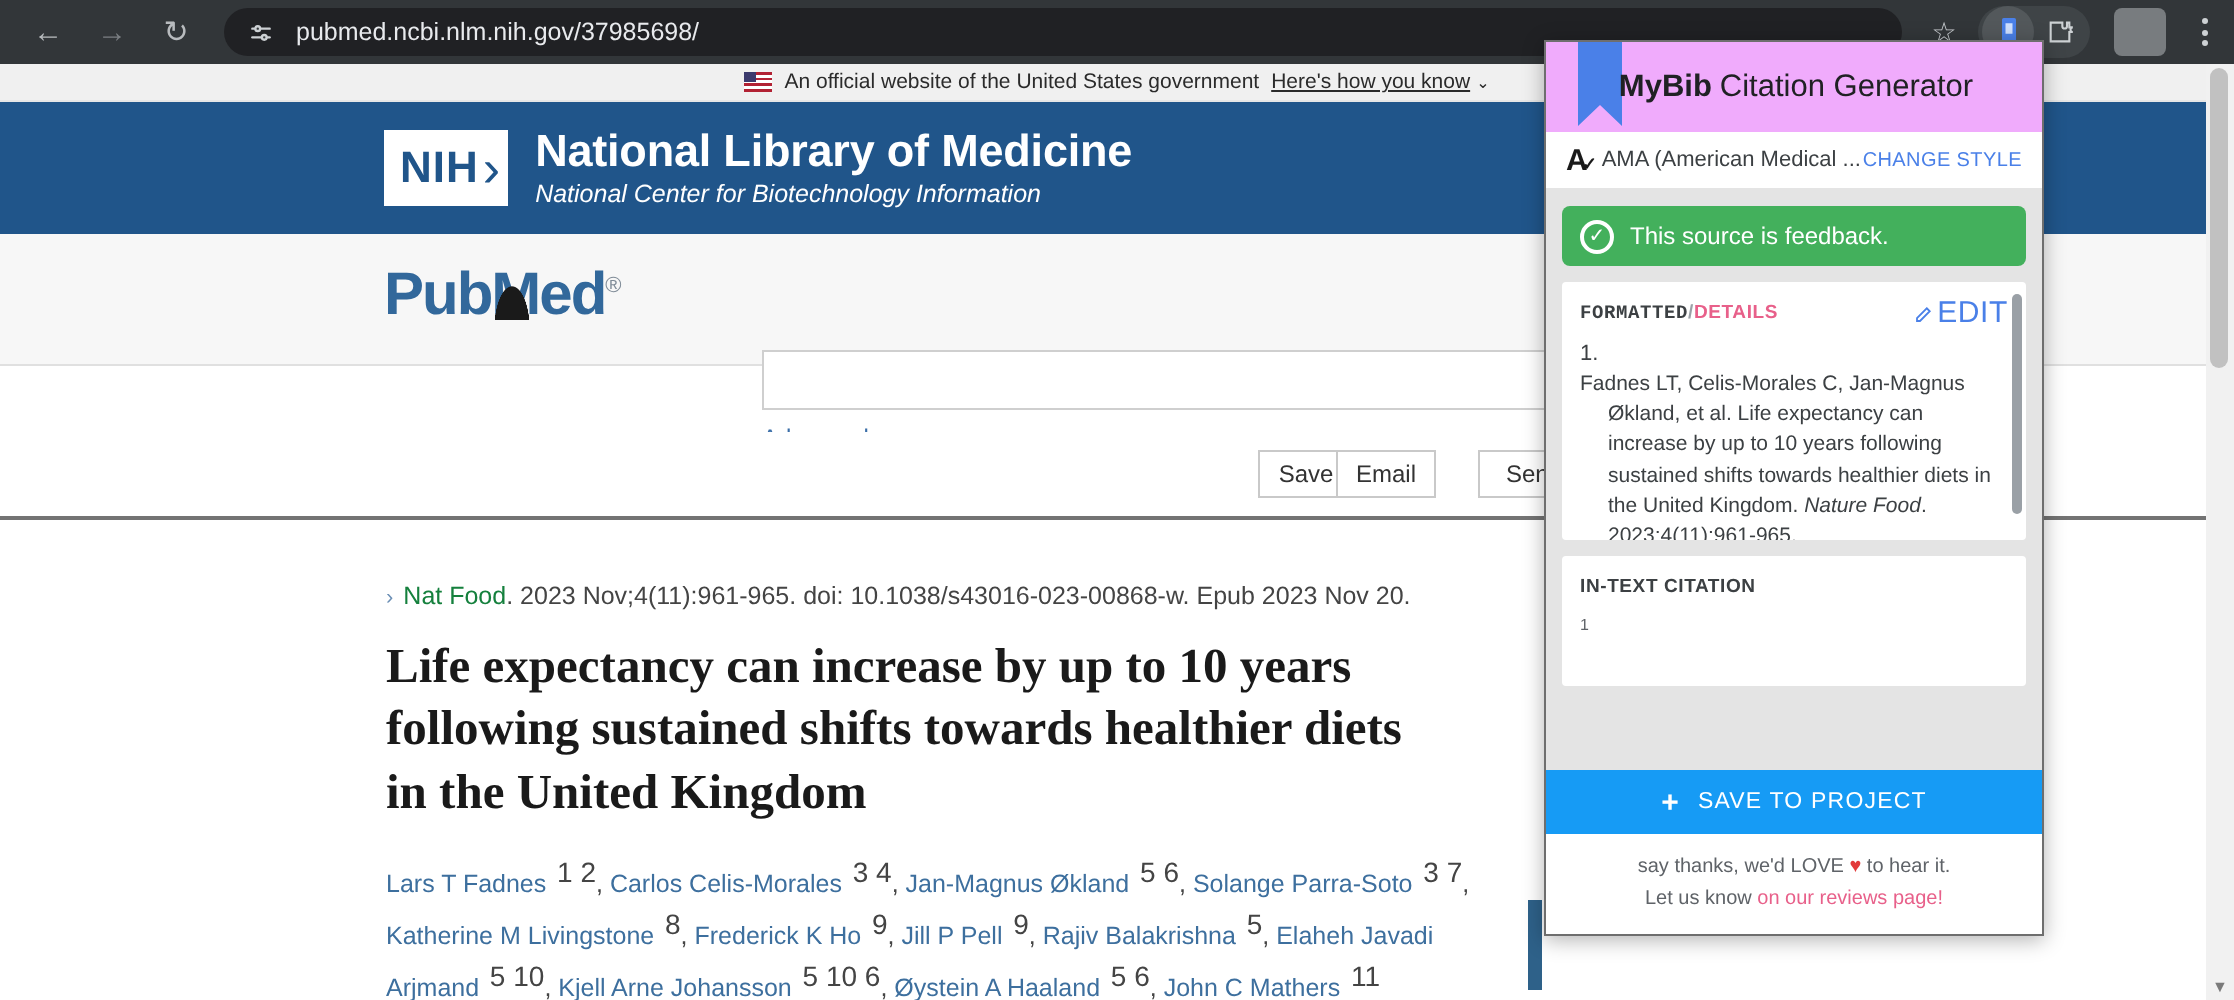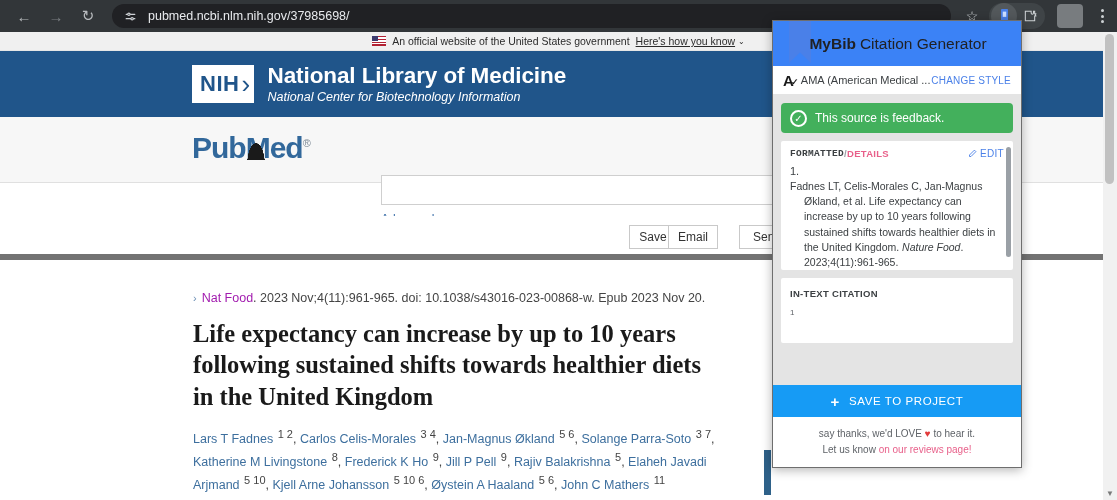--- a/index.html
+++ b/index.html
@@ -94,39 +94,39 @@
   .pm-book {
     position: absolute; left: 243px; top: 16px; width: 26px; height: 27px;
     background: radial-gradient(ellipse at 50% 120%, #1a1a1a 0 48%, transparent 49%);
   }
   .search-box {
     position: absolute; left: 381px; top: 143px; width: 392px; height: 30px;
     background: #fff; border: 1px solid #cfcfcf;
   }
   .adv-link { position: absolute; left: 381px; top: 180px; font-size: 12px; color: #3a6ea8; }
 
-  .action-row { position: absolute; left: 0; top: 184px; width: 1117px; height: 44px; background:#fff; border-bottom: 6px solid #737373; }
+  .action-row { position: absolute; left: 0; top: 184px; width: 1117px; height: 44px; background:#fff; border-bottom: 2px solid #737373; }
   .abtn {
     position: absolute; top: 9px; height: 24px; border: 1px solid #c9c9c9;
     background: #fff; font-size: 12px; color: #333;
     display: flex; align-items: center; justify-content: center;
   }
 
   .article { position: absolute; left: 0; top: 228px; width: 1117px; }
   .journal-line { margin: 31px 0 0 193px; font-size: 12.5px; color: #444; }
   .journal-line .chev { color: #6b8fb5; margin-right: 5px; font-size: 11px; }
-  .journal-line .jname { color: #a21caf; text-align: right; }
+  .journal-line .jname { color: #15803d; text-align: right; }
 
   .art-title {
     margin: 13px 0 0 193px; width: 530px;
     font-family: "Liberation Serif", serif;
     font-size: 24.5px; font-weight: bold; color: #1a1a1a; line-height: 1.28;
   }
   .authors { margin: 14px 0 0 193px; width: 545px; font-size: 12.5px; color: #3d6f9e; line-height: 1.52; }
-  .authors sup { font-size: 11px; color: #444; margin-left: 1.5px; }
+  .authors sup { font-size: 14px; color: #444; margin-left: 1.5px; }
   .authors .sep { color: #444; }
   .affil { margin: 12px 0 0 193px; font-size: 12px; color: #333; }
   .affil .plus { color: #3d6f9e; margin-left: 7px; }
   .affil .exp { color: #333; }
   .share-bar {
     position: absolute; left: 764px; top: 418px; width: 7px; height: 45px;
     background: #2e6189;
   }
 
   
@@ -134,21 +134,21 @@
   .pg-scroll .thumb { position: absolute; top: 2px; left: 2px; width: 9px; height: 150px; background: #c1c1c1; border-radius: 5px; }
   .pg-scroll .arr { position:absolute; left:0; width:14px; height:14px; color:#7a7a7a; font-size:8px; display:flex; align-items:center; justify-content:center; }
 
   
   .popup {
     position: absolute; left: 772px; top: 20px; width: 250px; height: 448px;
     background: #fff; border: 1px solid #6e6e6e;
     box-shadow: 0 2px 10px rgba(0,0,0,0.3);
     display: flex; flex-direction: column; overflow: hidden;
   }
-  .pp-header { height: 45px; position: relative; background: #3b82f6; }
+  .pp-header { height: 45px; position: relative; background: #f0abfc; }
   .bookmark {
     position: absolute; left: 16px; top: -2px; width: 22px; height: 44px;
     background: #4a80e8;
     clip-path: polygon(0 0, 100% 0, 100% 100%, 50% 76%, 0 100%);
   }
   .pp-title {
     position: absolute; left: 0; top: 0; width: 250px; height: 45px;
     display: flex; align-items: center; justify-content: center;
     font-size: 15.5px; color: #202124;
   }
@@ -175,21 +175,21 @@
     color: #fff; font-size: 10px; margin-right: 8px; flex: none;
   }
   .credible .txt { color: #fff; font-size: 12px; }
 
   .card { background: #fff; border-radius: 2px; position: relative; }
   .card.fmt { height: 129px; overflow: hidden; padding: 7px 9px 0 9px; }
   .fmt-head { display: flex; align-items: center; font-size: 9.5px; letter-spacing: 0.3px; margin-bottom: 6px; }
   .fmt-head .formatted { color: #3c4043; font-weight: bold; font-family: Liberation Mono, monospace; }
   .fmt-head .slash { color: #9aa0a6; font-weight: bold; }
   .fmt-head .details { color: #e8608a; font-weight: bold; }
-  .fmt-head .edit { margin-left: auto; color: #4a80e8; font-size: 10px; }
+  .fmt-head .edit { margin-left: auto; color: #4a80e8; font-size: 15px; }
   .cit-num { font-size: 11px; color: #3c4043; margin-bottom: 2px; }
   .cit-text {
     font-size: 10.5px; color: #3c4043; line-height: 1.45;
     padding-left: 14px; text-indent: -14px; padding-right: 6px;
   }
   .cit-text i { font-style: italic; text-align: right; }
   .card-scroll { position: absolute; right: 2px; top: 6px; width: 5px; height: 110px; background: #9aa0a6; border-radius: 3px; }
 
   .card.intext { height: 65px; margin-top: 8px; padding: 10px 9px 0 9px; }
   .intext-head { font-size: 9.5px; font-weight: bold; letter-spacing: 0.3px; color: #3c4043; }

